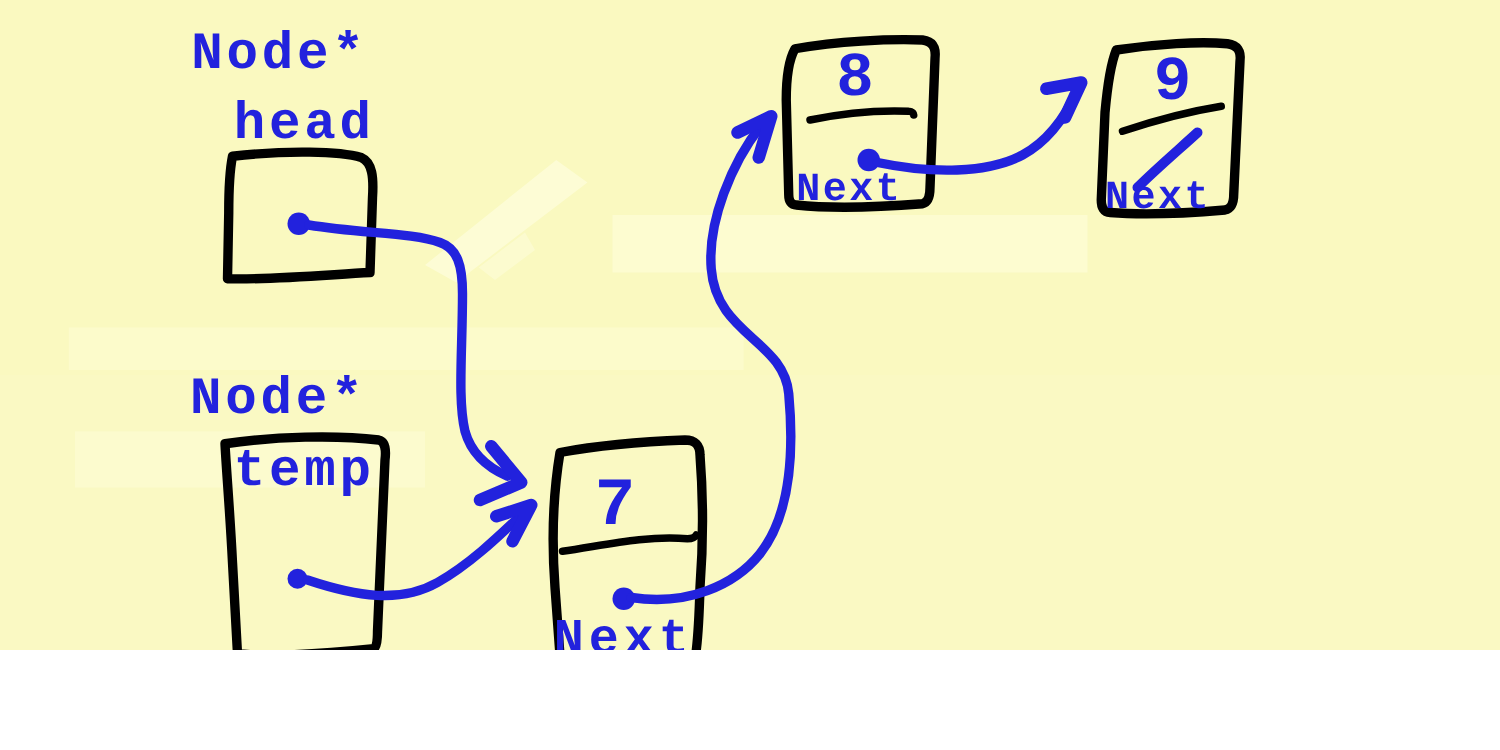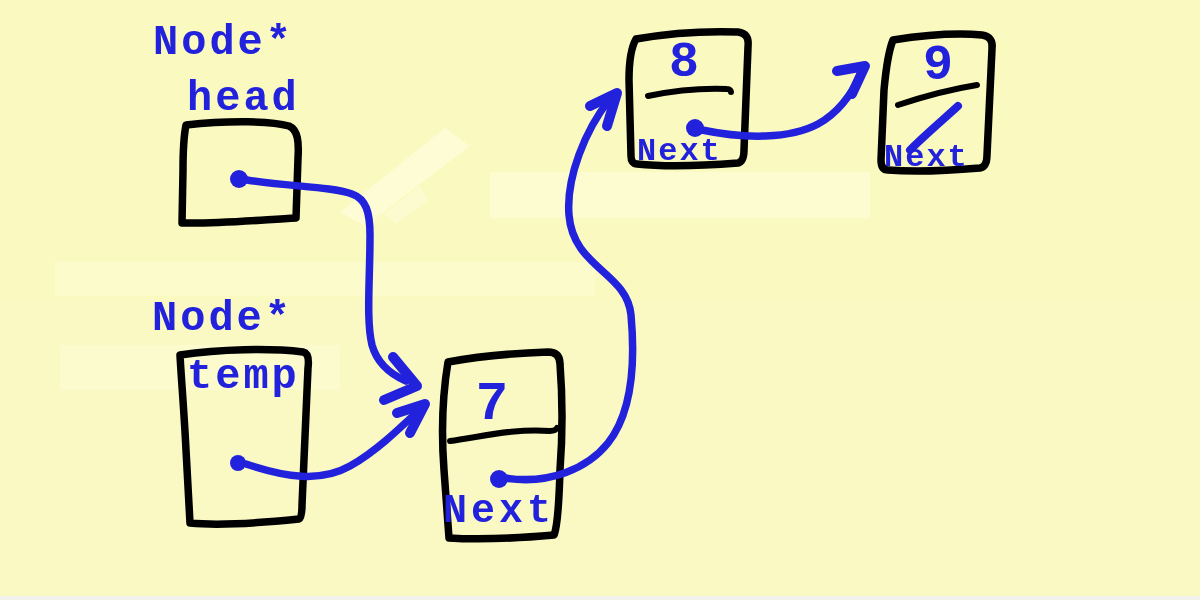--- a/index.html
+++ b/index.html
@@ -3,21 +3,21 @@
 <meta charset="utf-8">
 <style>
   html, body {
     margin: 0;
     padding: 0;
     background: #ffffff;
   }
   .canvas {
     position: relative;
     width: 1200px;
-    height: 600px;
+    height: 520px;
     overflow: hidden;
     background: var(--bg, #FAF9C0);
     font-family: "Liberation Mono", "DejaVu Sans Mono", monospace;
   }
   svg.sketch {
     position: absolute;
     inset: 0;
     width: 1200px;
     height: 600px;
     display: block;

